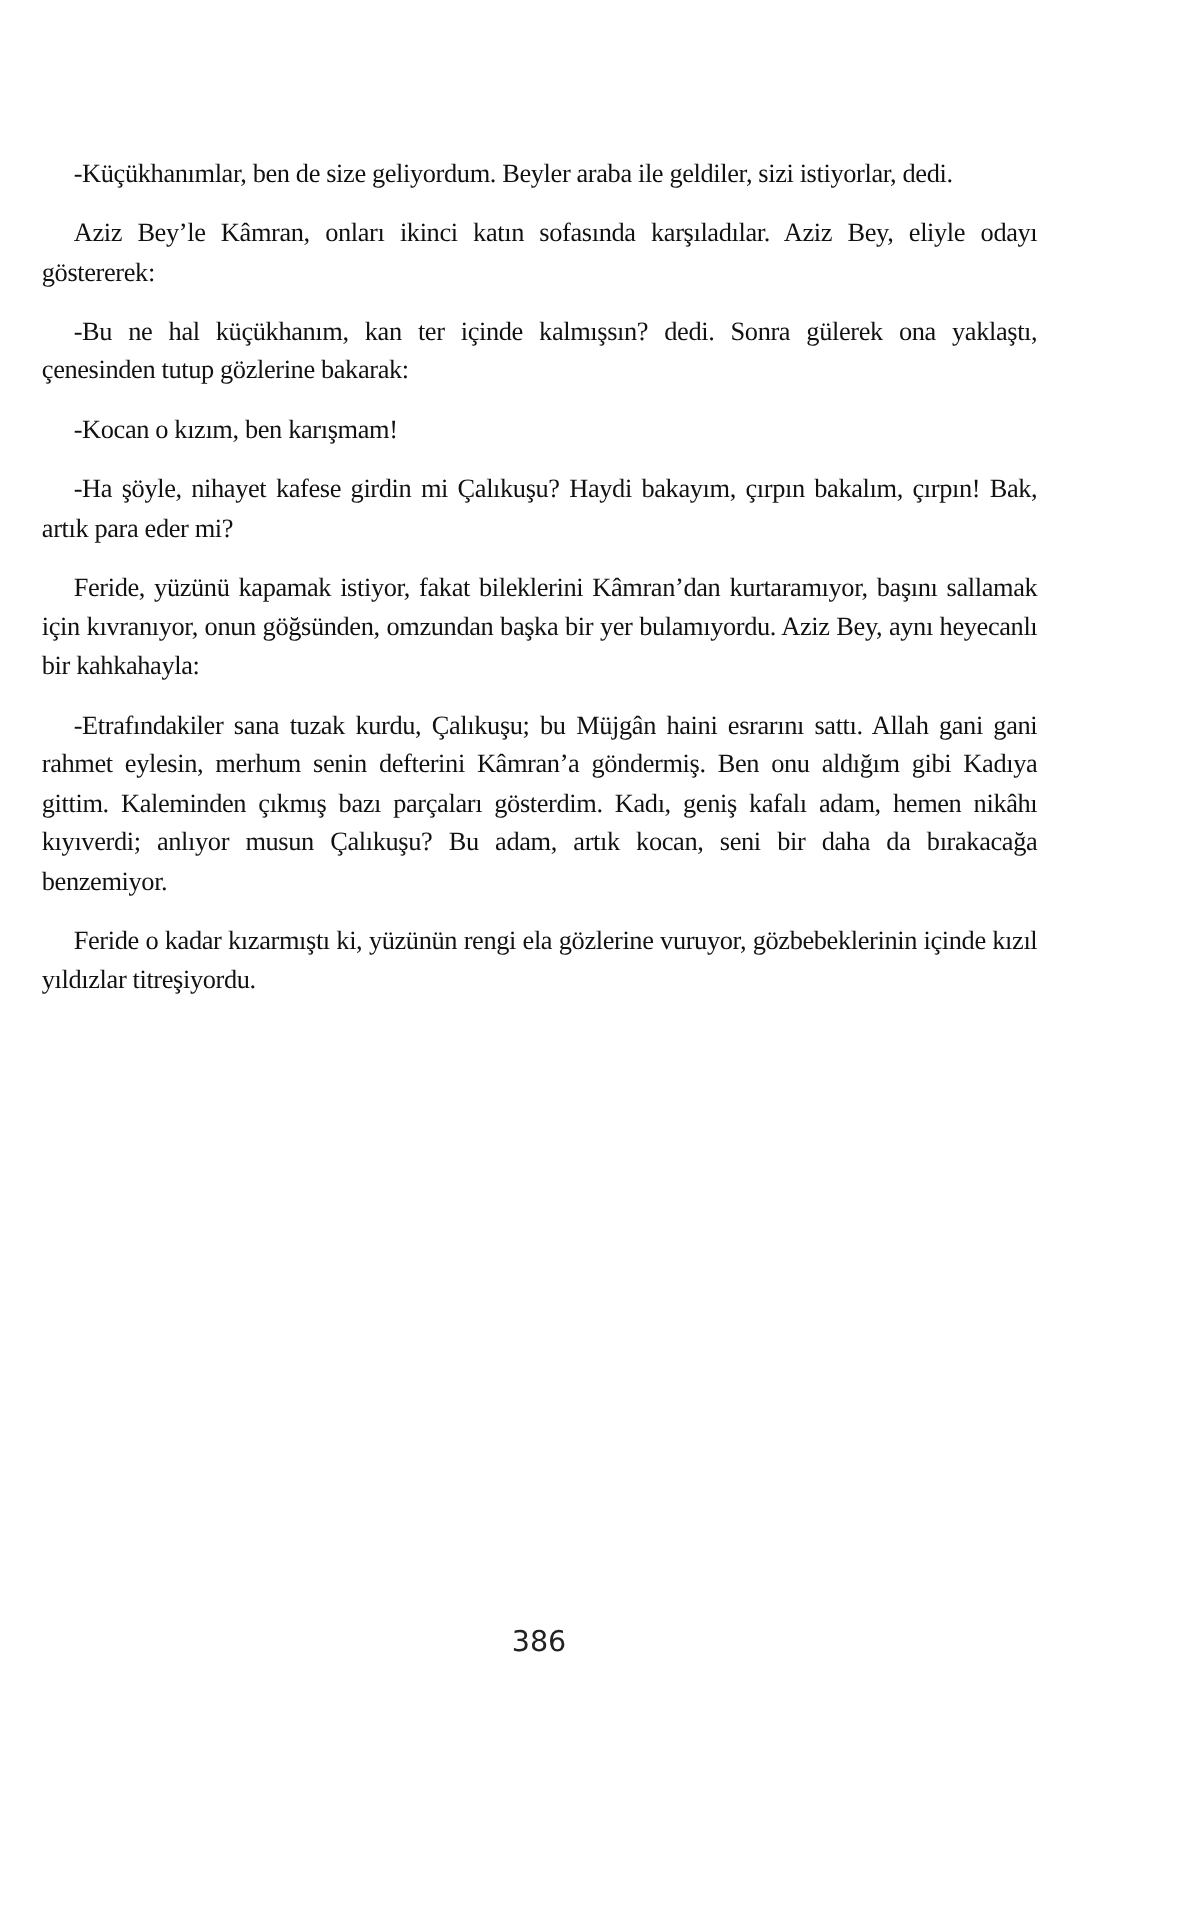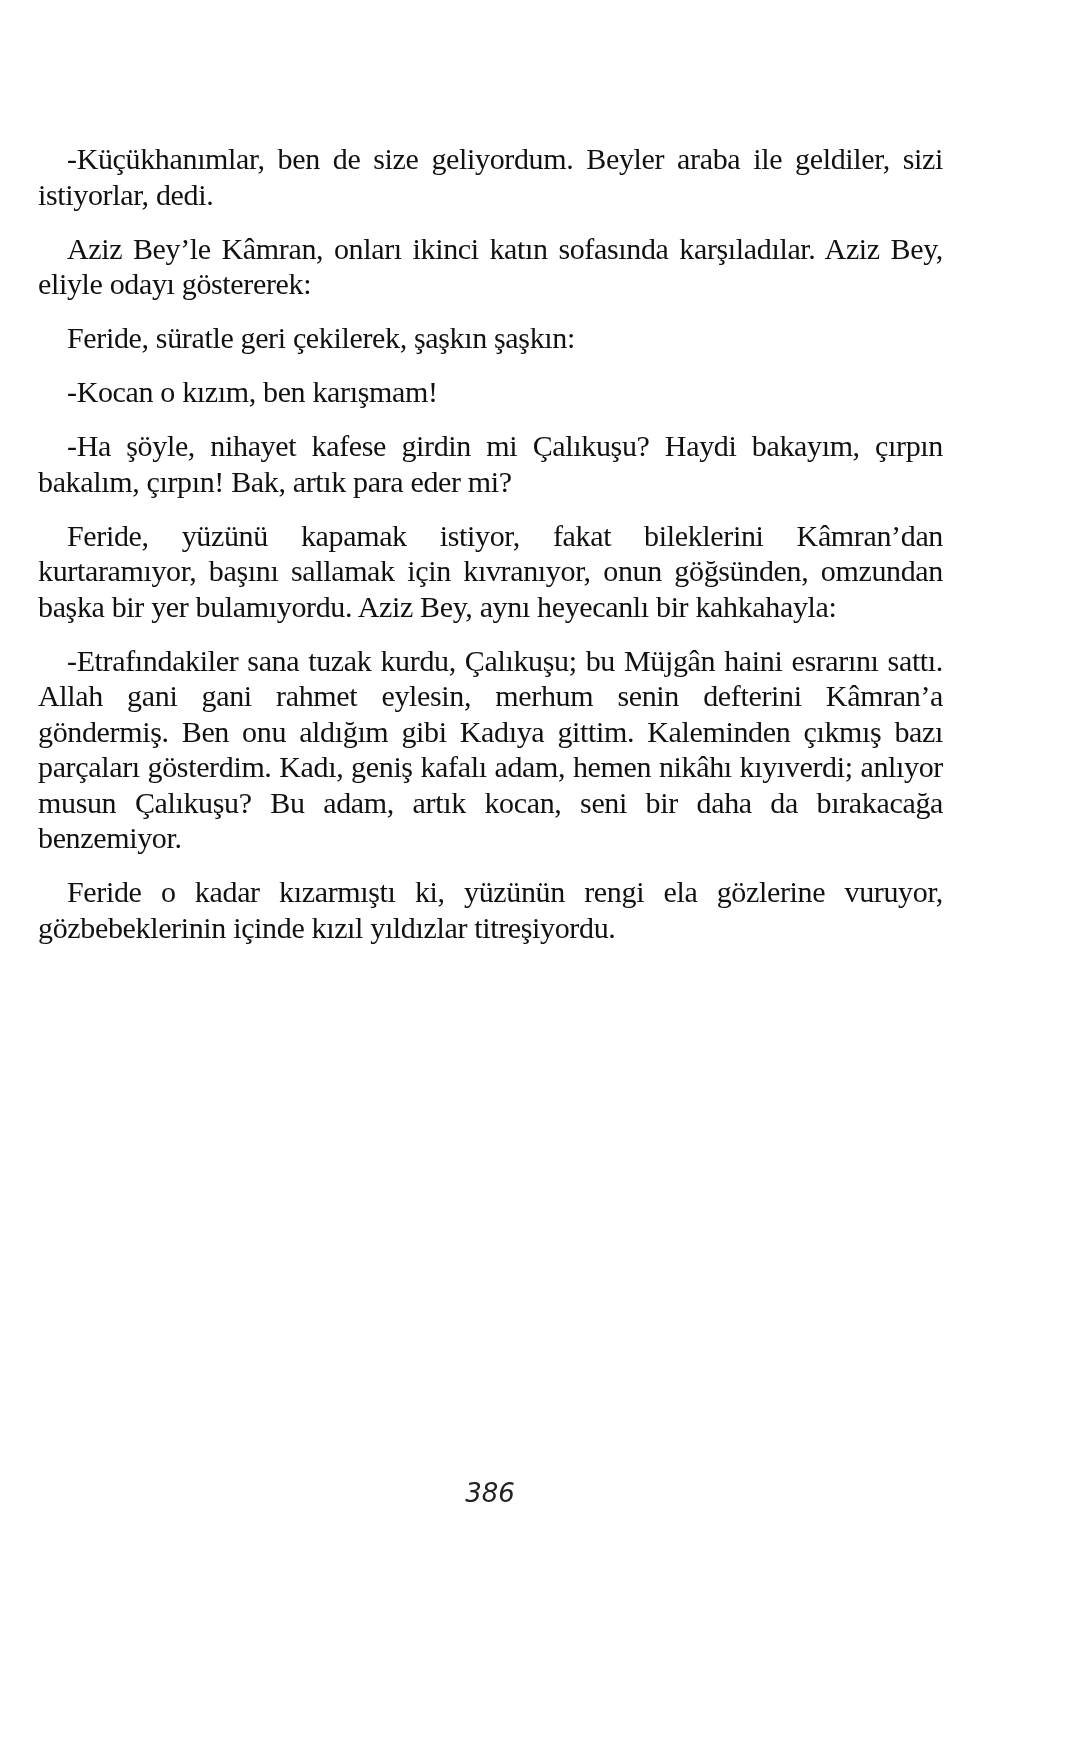--- a/index.html
+++ b/index.html
@@ -13,49 +13,48 @@
       position: relative;
       overflow: hidden;
     }
     .page {
       position: absolute;
       left: 38px;
       top: 141px;
       width: 905px;
       color: #111111;
       font-family: "Liberation Serif", "DejaVu Serif", serif;
-      font-size: 30px;
+      font-size: 24px;
       line-height: 35.5px;
       letter-spacing: -0.35px;
     }
     .para {
       margin: 0 0 18.5px 0;
       text-indent: 29px;
       text-align: justify;
       text-align-last: left;
     }
     .page-number {
       position: absolute;
       left: 0;
       width: 980px;
       top: 1478px;
       text-align: center;
       font-family: "DejaVu Sans", "Liberation Sans", sans-serif;
       font-size: 26px;
       color: #222222;
-      font-style: italic;
     }
   </style>
 </head>
 <body>
 
 <div class="page">
   <p class="para">-Küçükhanımlar, ben de size geliyordum. Beyler araba ile geldiler, sizi istiyorlar, dedi.</p>
   <p class="para">Aziz Bey’le Kâmran, onları ikinci katın sofasında karşıladılar. Aziz Bey, eliyle odayı göstererek:</p>
-  <p class="para">Feride, süratle geri çekilerek, şaşkın şaşkın:</p>
+  <p class="para">-Bu ne hal küçükhanım, kan ter içinde kalmışsın? dedi. Sonra gülerek ona yaklaştı, çenesinden tutup gözlerine bakarak:</p>
   <p class="para">-Kocan o kızım, ben karışmam!</p>
   <p class="para">-Ha şöyle, nihayet kafese girdin mi Çalıkuşu? Haydi bakayım, çırpın bakalım, çırpın! Bak, artık para eder mi?</p>
   <p class="para">Feride, yüzünü kapamak istiyor, fakat bileklerini Kâmran’dan kurtaramıyor, başını sallamak için kıvranıyor, onun göğsünden, omzundan başka bir yer bulamıyordu. Aziz Bey, aynı heyecanlı bir kahkahayla:</p>
   <p class="para">-Etrafındakiler sana tuzak kurdu, Çalıkuşu; bu Müjgân haini esrarını sattı. Allah gani gani rahmet eylesin, merhum senin defterini Kâmran’a göndermiş. Ben onu aldığım gibi Kadıya gittim. Kaleminden çıkmış bazı parçaları gösterdim. Kadı, geniş kafalı adam, hemen nikâhı kıyıverdi; anlıyor musun Çalıkuşu? Bu adam, artık kocan, seni bir daha da bırakacağa benzemiyor.</p>
   <p class="para">Feride o kadar kızarmıştı ki, yüzünün rengi ela gözlerine vuruyor, gözbebeklerinin içinde kızıl yıldızlar titreşiyordu.</p>
 </div>
 
 <div class="page-number">386</div>
 
 </body></html>

